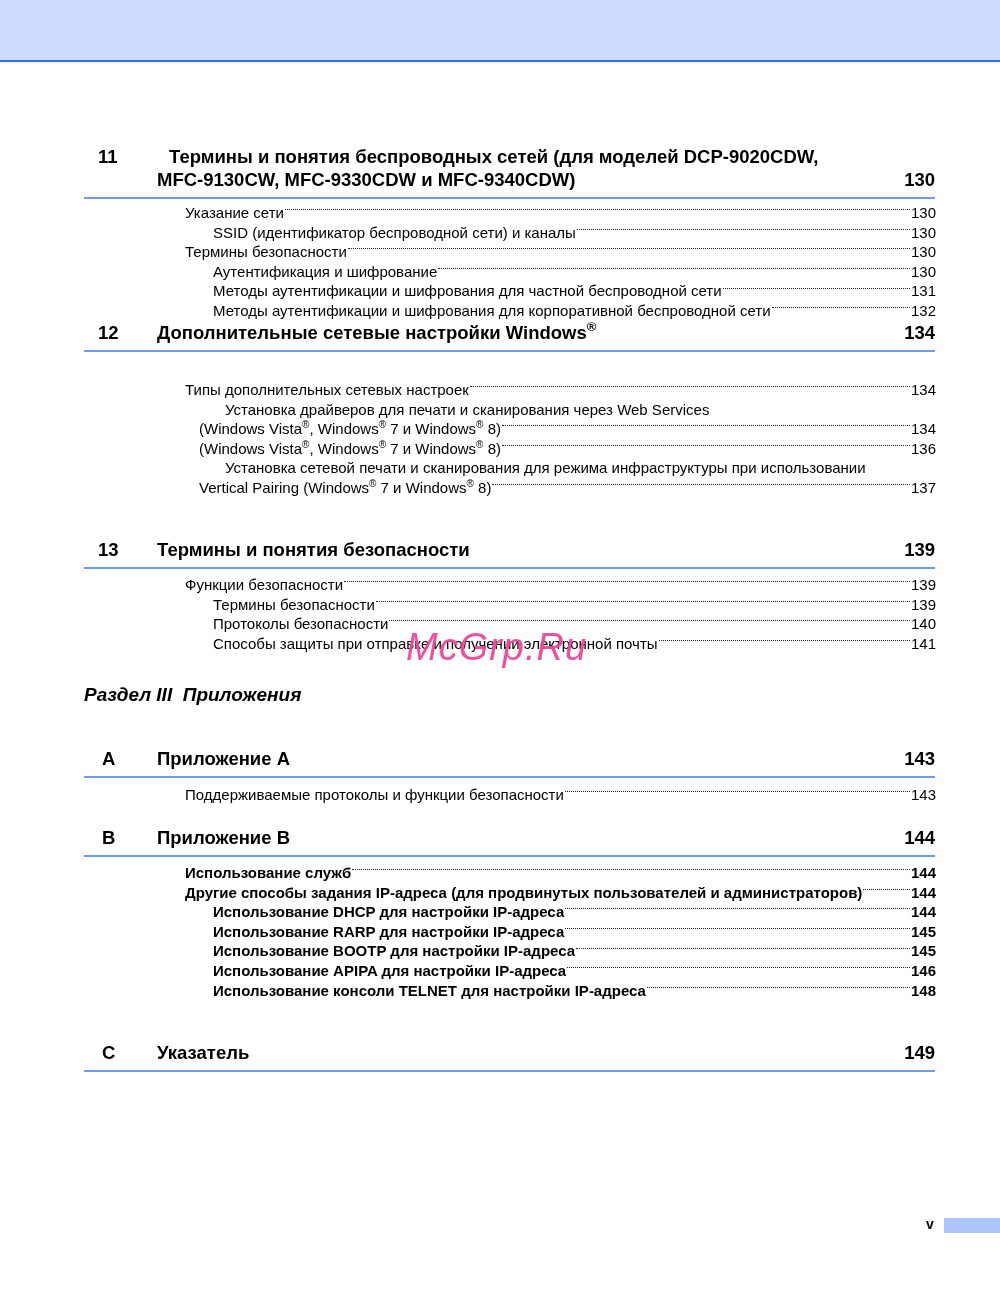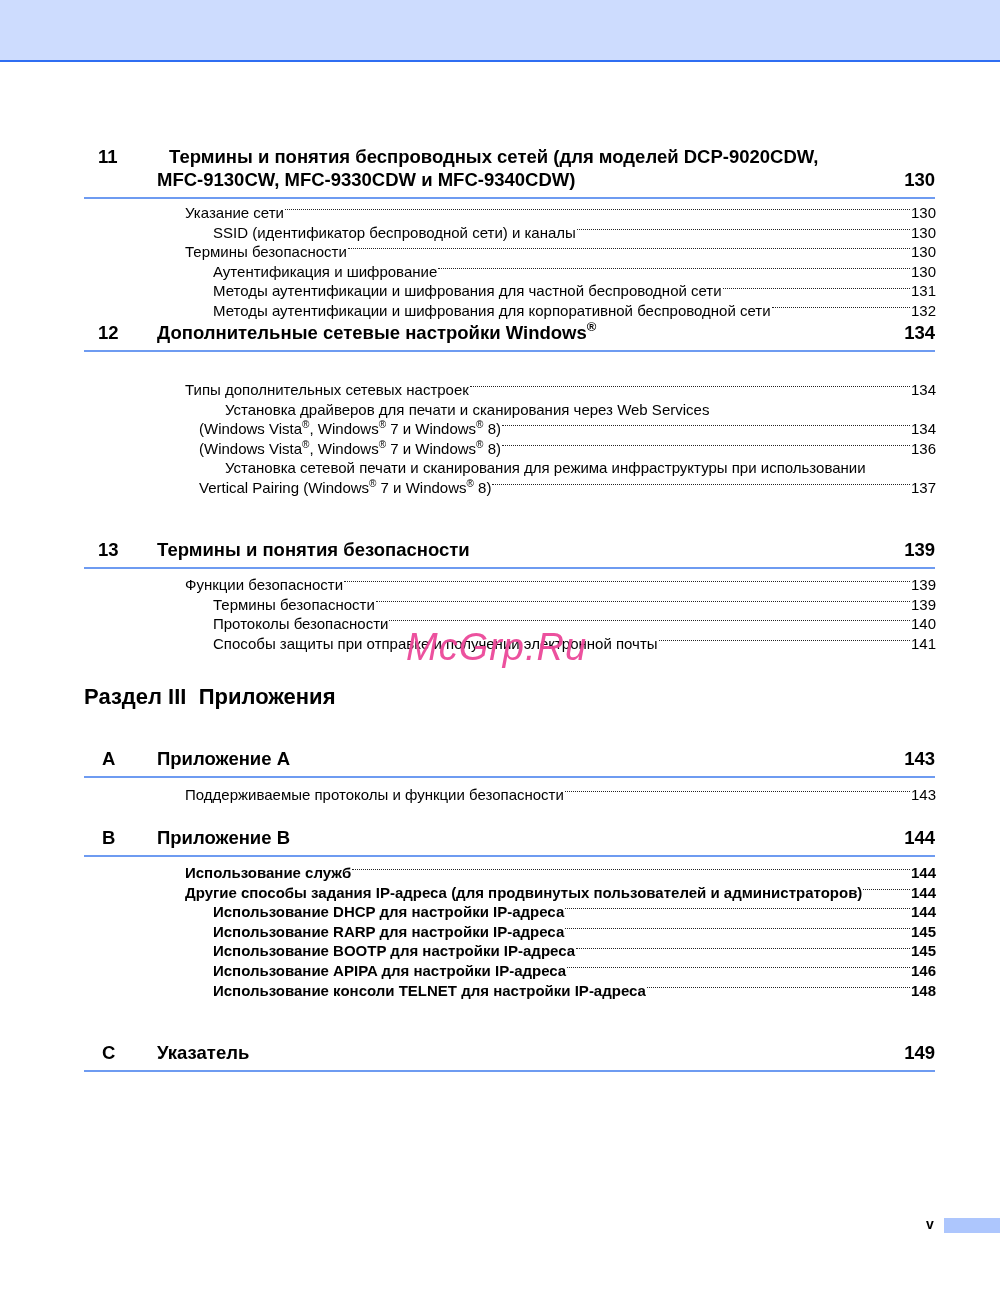--- a/index.html
+++ b/index.html
@@ -32,21 +32,21 @@
   .entry .dots {
     flex: 1 1 auto; overflow: hidden; margin: 0 1px;
     border-bottom: 1.5px dotted #222; height: 0; position: relative; top: -3px;
   }
   .entry .pg { flex: 0 0 auto; }
   .entry-first { white-space: nowrap; margin-left: 40px; }
   .cont { padding-left: 14px; }
   sup { font-size: 10px; line-height: 0; vertical-align: 6px; }
   .section-title {
     position: absolute; left: 84px; top: 684px;
-    font-size: 22px; font-weight: bold; letter-spacing: 0px;
+    font-size: 19px; font-weight: bold; letter-spacing: 0px; font-style: italic;
   }
   .watermark {
     position: absolute; left: 406px; top: 626px;
     font-size: 38px; font-style: italic; color: #ec4899;
     font-family: "Liberation Sans", sans-serif; letter-spacing: 1px;
     opacity: 0.95;
   }
   .footer-num {
     position: absolute; left: 926px; top: 1216px;
     font-size: 14px; font-weight: bold;

